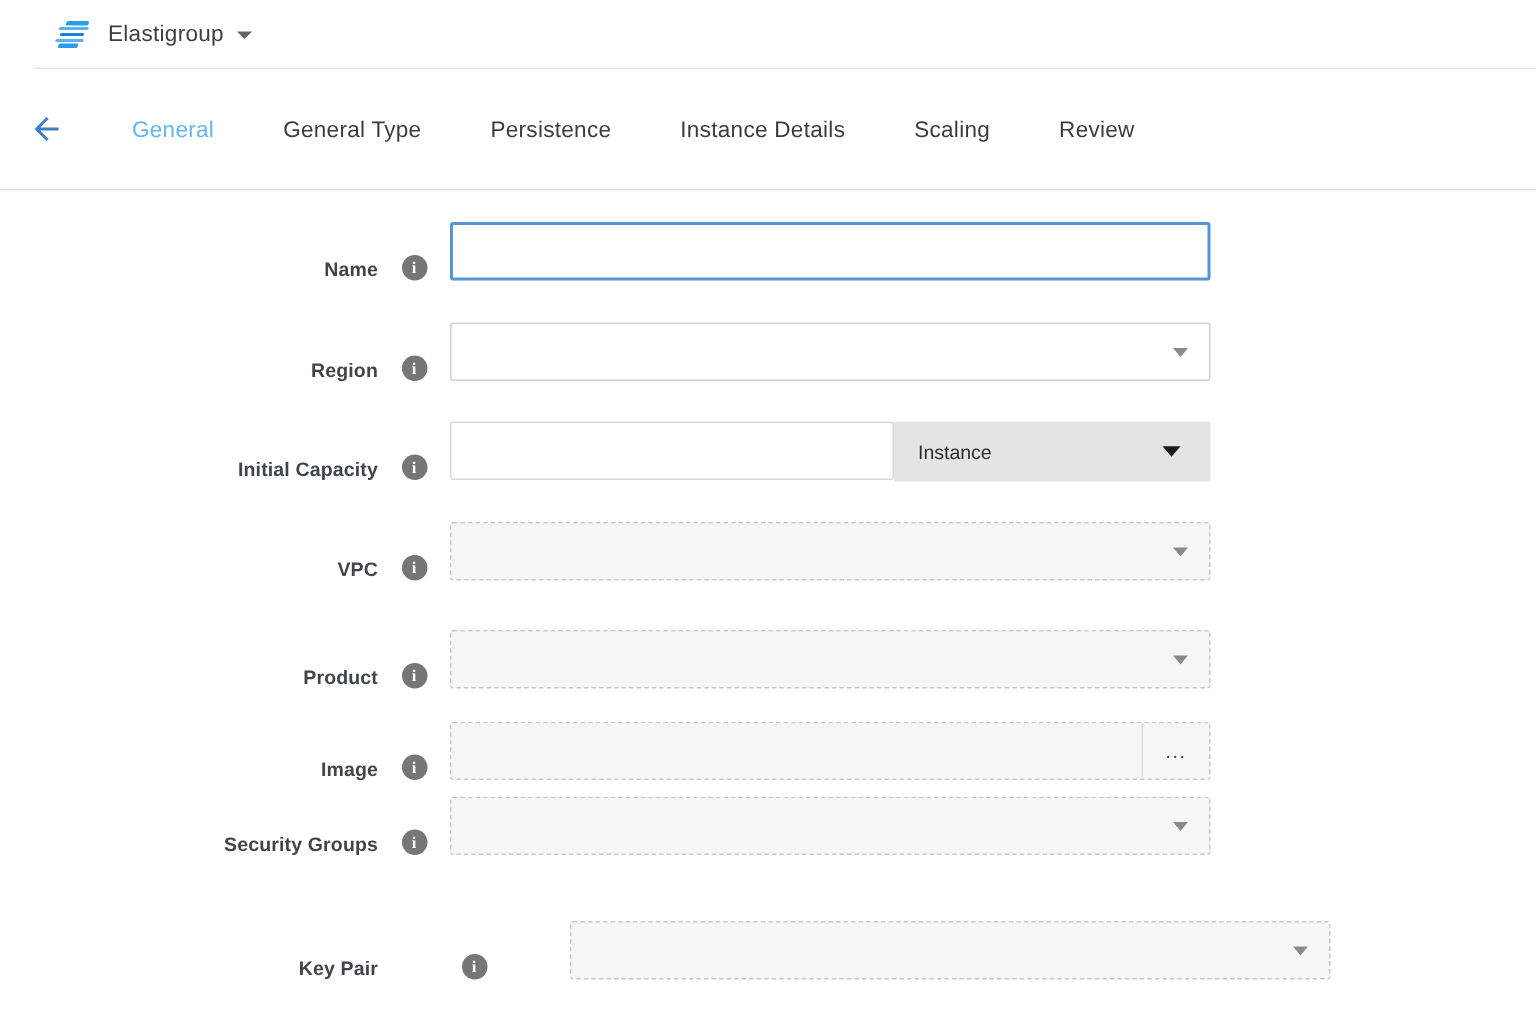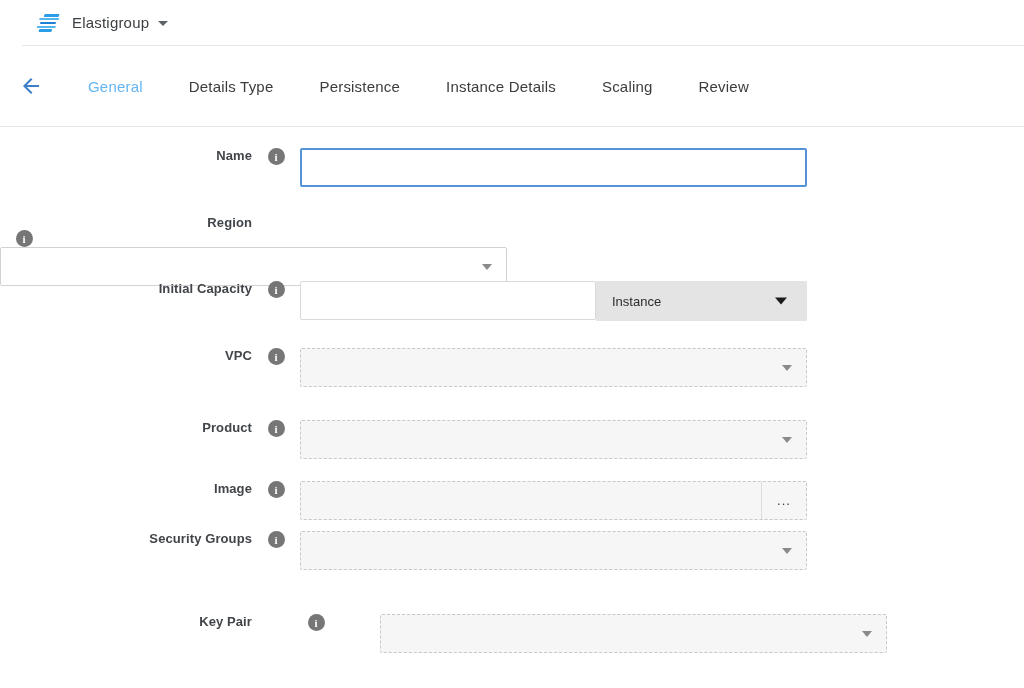--- a/index.html
+++ b/index.html
@@ -49,21 +49,21 @@
   .tabs { display: flex; align-items: center; margin-left: 88px; }
   .tab {
     font-size: 15px; color: #3c3c3c; margin-right: 46px; cursor: pointer;
     letter-spacing: .2px; white-space: nowrap;
   }
   .tab.active { color: #64b5f2; }
 
   
   .form-row {
     position: absolute; left: 0; width: 1024px; height: 39px;
-    display: flex; align-items: flex-start;
+    display: flex; align-items: flex-end;
   }
   .label-cell {
     width: 252px; text-align: right;
     display: flex; align-items: center; justify-content: flex-end;
     font-size: 13px; font-weight: bold; color: #414549; letter-spacing: .1px;
   }
   .info-cell { width: 48px; display: flex; align-items: center; justify-content: center; }
   .info-icon {
     width: 17px; height: 17px; border-radius: 50%; background: #767676;
     color: #fff; font-size: 11px; font-weight: bold;
@@ -118,21 +118,21 @@
   }
   .image-value { flex: 1; }
   .browse-btn {
     width: 45px; border-left: 1px solid #dedede;
     display: flex; align-items: center; justify-content: center;
     font-size: 13px; color: #3c3c3c; letter-spacing: 1px; cursor: pointer;
   }
 
   
   #row-name   { top: 148px; }
-  #row-region { top: 215px; flex-direction: column; }
+  #row-region { top: 215px; }
   #row-cap    { top: 281px; }
   #row-vpc    { top: 348px; }
   #row-product{ top: 420px; }
   #row-image  { top: 481px; }
   #row-sg     { top: 531px; }
   #row-keypair{ top: 614px; gap: 40px; }
 </style>
 </head>
 <body>
 
@@ -151,21 +151,21 @@
   </div>
 
   <div class="tabbar">
     <div class="back-btn">
       <svg width="24" height="24" viewBox="0 0 24 24">
         <path d="M20 11H7.83l5.59-5.59L12 4l-8 8 8 8 1.41-1.41L7.83 13H20v-2z" fill="#3d7ec9"></path>
       </svg>
     </div>
     <div class="tabs">
       <span class="tab active">General</span>
-      <span class="tab">Details Type</span>
+      <span class="tab">General Type</span>
       <span class="tab">Persistence</span>
       <span class="tab">Instance Details</span>
       <span class="tab">Scaling</span>
       <span class="tab">Review</span>
     </div>
   </div>
 
   <div class="form-row" id="row-name">
     <div class="label-cell">Name</div>
     <div class="info-cell">

